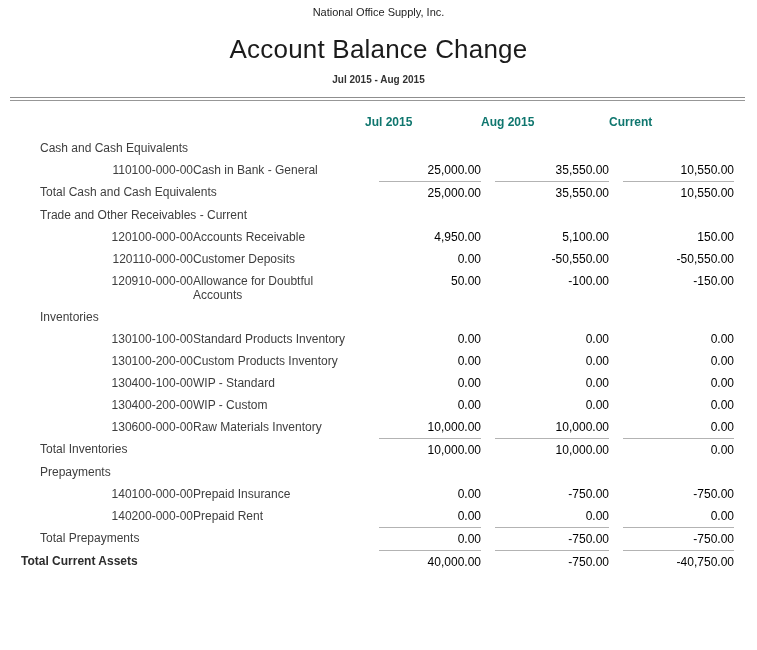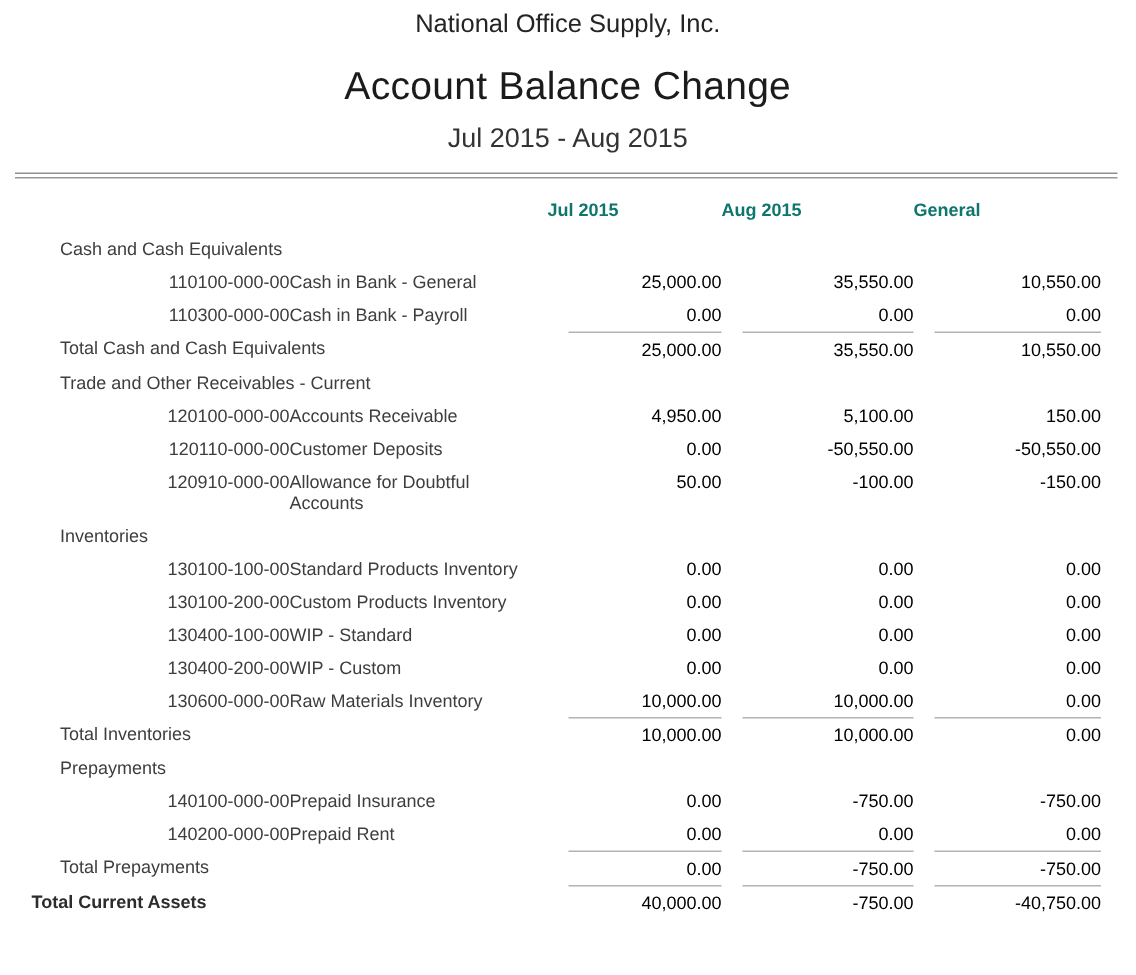--- a/index.html
+++ b/index.html
@@ -3,23 +3,23 @@
 <meta charset="utf-8">
 <style>
   * { margin:0; padding:0; box-sizing:border-box; }
   html,body { background:#fff; }
   body {
     width:757px; height:650px; overflow:hidden;
     font-family:"Liberation Sans", sans-serif;
     color:#3e3e3e;
   }
   .report-header { text-align:center; }
-  .company { margin-top:6px; font-size:17px; color:#242424; }
+  .company { margin-top:6px; font-size:11px; color:#242424; }
   .report-title { margin-top:16px; font-size:26px; font-weight:400; color:#1b1b1b; letter-spacing:.2px; }
-  .period { margin-top:9px; font-size:18px; font-weight:normal; color:#333; }
+  .period { margin-top:9px; font-size:10px; font-weight:bold; color:#333; }
   .double-rule {
     margin:12px 12px 0 10px; height:4px;
     border-top:1px solid #8f8f8f; border-bottom:1px solid #979797;
   }
   table.acct-table {
     margin-left:21px; width:713px;
     border-collapse:collapse; table-layout:fixed;
   }
   td, th { font-size:12px; line-height:14px; vertical-align:top; padding:4px 0; }
   th.colhdr {
@@ -58,43 +58,36 @@
       <col style="width:128px">
       <col style="width:125px">
   </colgroup>
 
   <tbody>
       <tr>
     <th></th>
         <th></th>
     <th class="colhdr">Jul 2015</th>
     <th class="colhdr">Aug 2015</th>
-    <th class="colhdr">General</th>
+    <th class="colhdr">Current</th>
   </tr>
 
 
   <tr>
     <td colspan="5" class="lvl1">Cash and Cash Equivalents</td>
   </tr>
 
   <tr>
     <td class="num">110100-000-00</td>
     <td class="name">Cash in Bank - General</td>
     <td class="val">25,000.00</td>
     <td class="val">35,550.00</td>
     <td class="val">10,550.00</td>
   </tr>
 
-  <tr>
-    <td class="num">110300-000-00</td>
-    <td class="name">Cash in Bank - Payroll</td>
-    <td class="val">0.00</td>
-    <td class="val">0.00</td>
-    <td class="val">0.00</td>
-  </tr>
 
   <tr class="total-row">
     <td colspan="2" class="lbl lvl1">Total Cash and Cash Equivalents</td>
     <td class="val">
           <span class="tval">25,000.00</span>
         </td>
     <td class="val">
           <span class="tval">35,550.00</span>
         </td>
     <td class="val">

